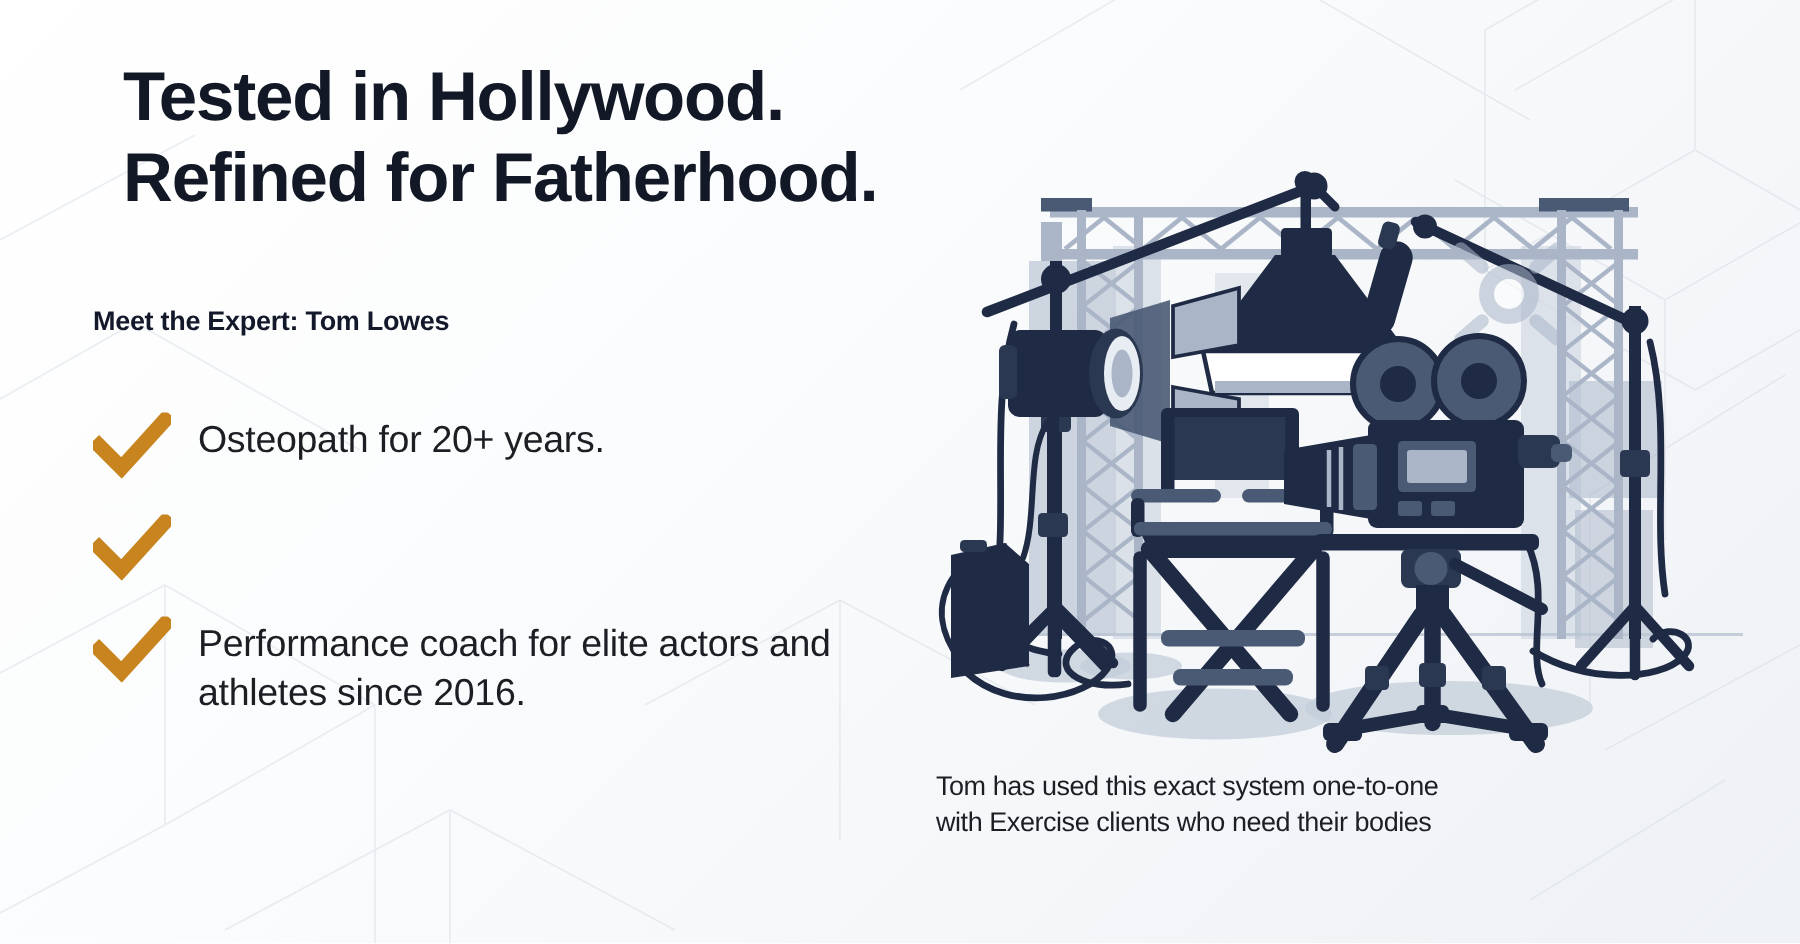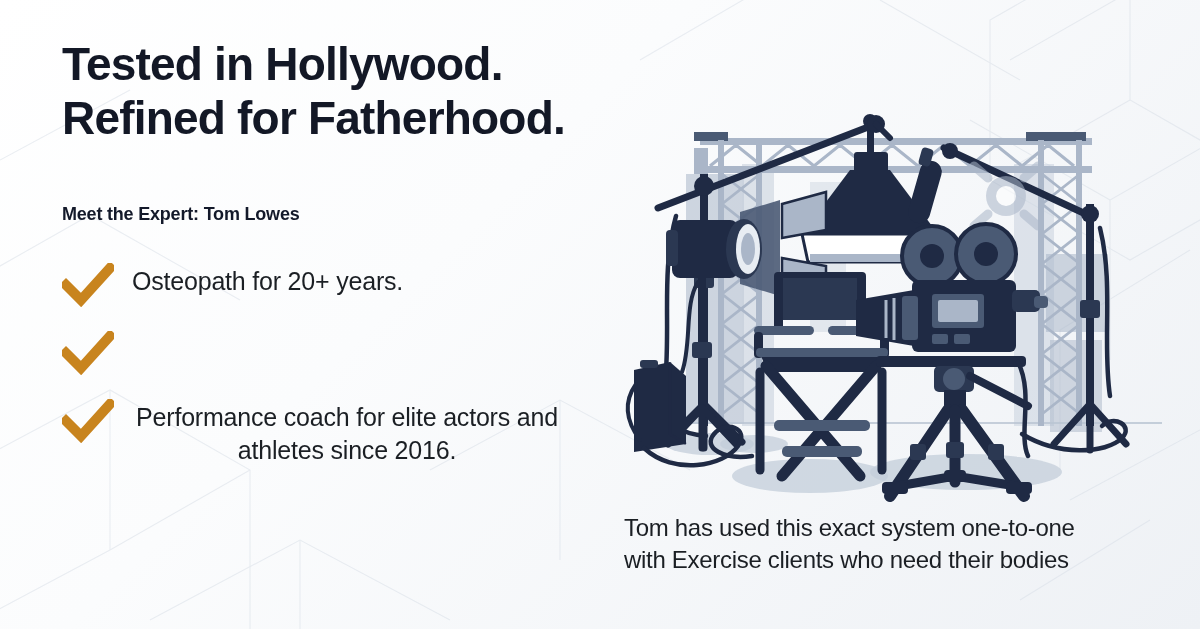--- a/index.html
+++ b/index.html
@@ -41,42 +41,42 @@
     width: 560px;
   }
 
   .headline {
     color: #131826;
     font-size: 46px;
     font-weight: 700;
     line-height: 1.17;
     letter-spacing: -0.8px;
   }
-  .headline .hl-line { display: block; white-space: nowrap; }
+  .headline .hl-line { display: block; white-space: nowrap; margin-left: 20px; }
 
   .subhead {
     margin-top: 58px;
     color: #13192a;
     font-size: 18px;
     font-weight: 700;
     letter-spacing: -0.2px;
   }
 
   .bullets {
-    margin-top: 40px;
+    margin-top: 52px;
     list-style: none;
   }
 
   .bullet {
     display: flex;
     align-items: flex-start;
     gap: 18px;
     margin-bottom: 26px;
   }
-  .bullet:last-child { margin-bottom: 0; text-align: center; }
+  .bullet:last-child { margin-bottom: 0; }
 
   .check-icon {
     flex: 0 0 auto;
     width: 52px;
     height: 44px;
     margin-top: -2px;
   }
 
   .bullet-text {
     color: #1b1f24;
@@ -95,21 +95,21 @@
     height: 410px;
   }
   .illus-wrap svg { width: 100%; height: 100%; display: block; }
 
   .caption {
     position: absolute;
     left: 624px;
     top: 512px;
     width: 560px;
     color: #1b1f24;
-    font-size: 24px;
+    font-size: 18px;
     line-height: 1.34;
     letter-spacing: -0.3px;
   }
   .caption .cap-line { display: block; white-space: nowrap; }
 </style>
 </head>
 <body>
 
 <div class="slide">
 

